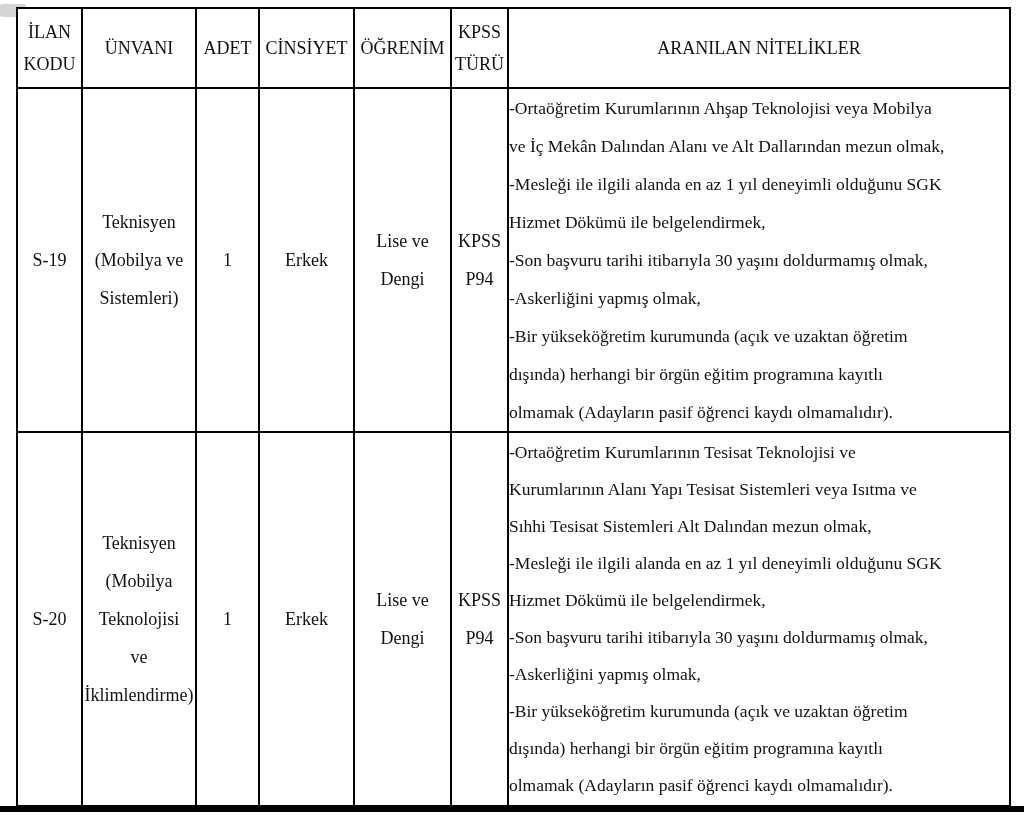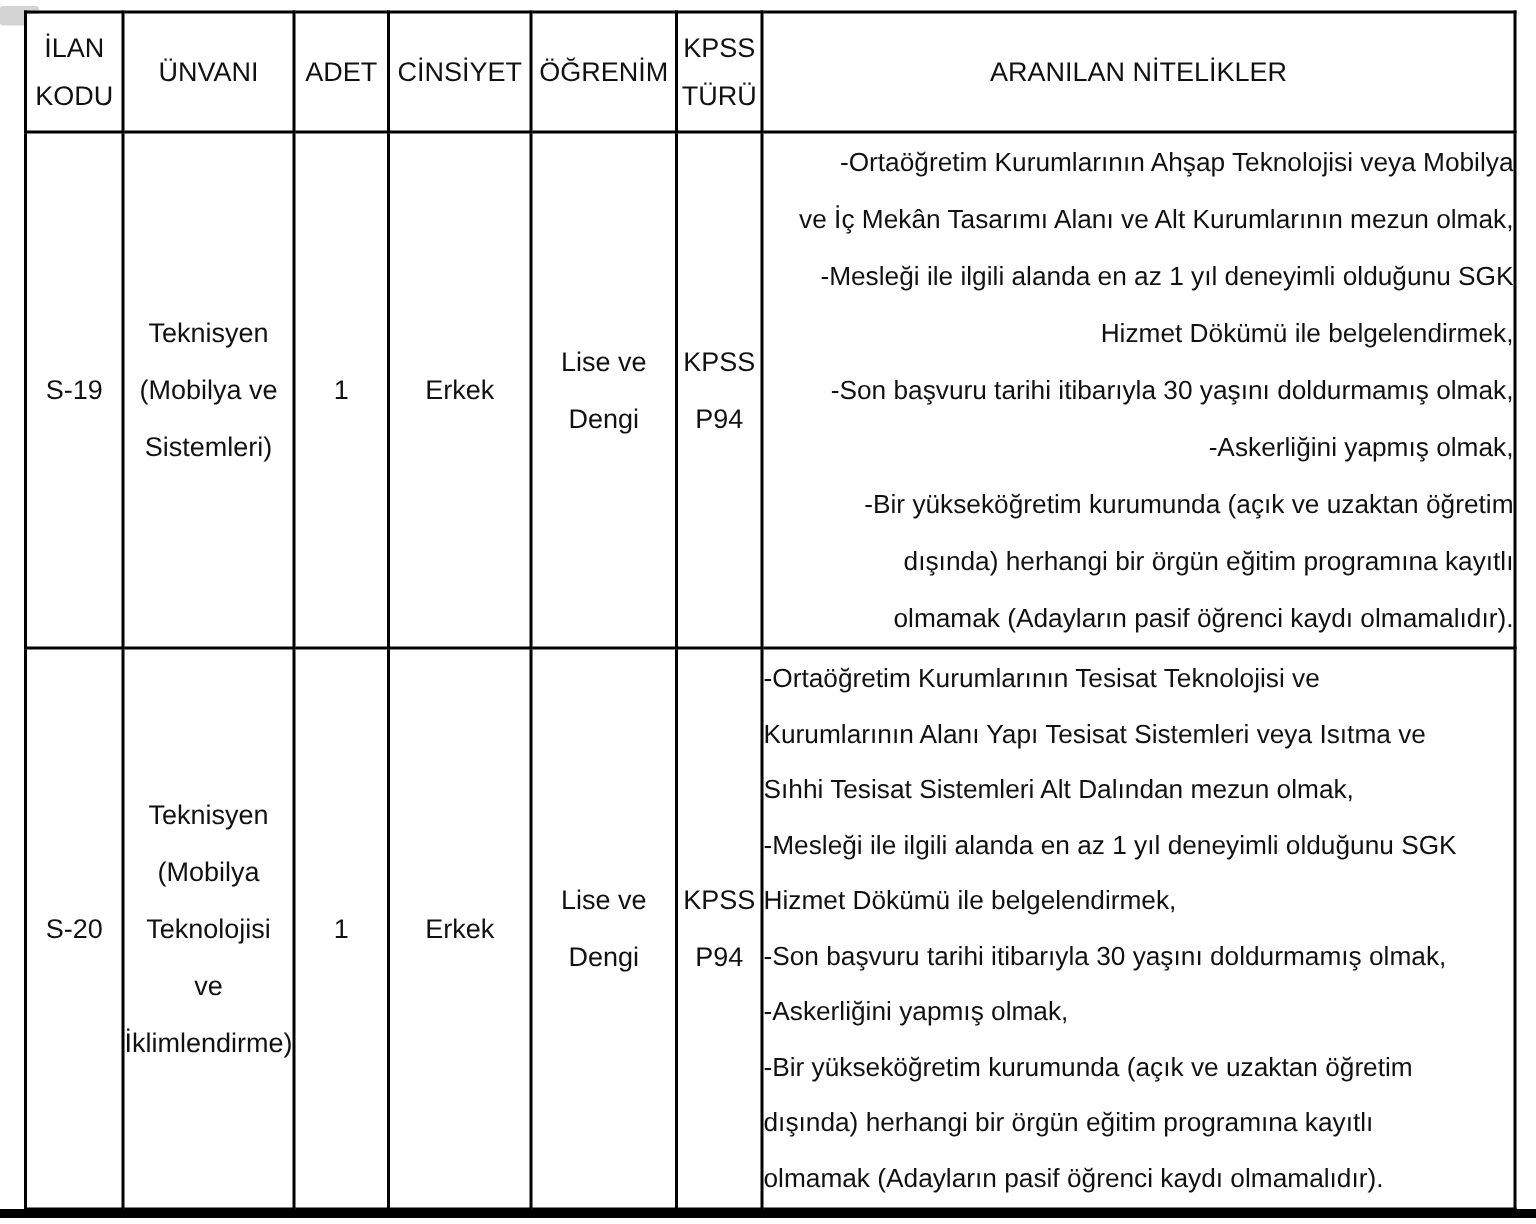--- a/index.html
+++ b/index.html
@@ -5,21 +5,21 @@
   html, body {
     margin: 0;
     padding: 0;
     background: #ffffff;
   }
   #page {
     position: relative;
     width: 1024px;
     height: 816px;
     background: #ffffff;
-    font-family: Liberation Sans, sans-serif;
+    font-family: Liberation Serif, serif;
     color: #111111;
     overflow: hidden;
   }
   #scan-artifact {
     position: absolute;
     left: 0px;
     top: 4px;
     width: 26px;
     height: 13px;
     background: #c9c9c9;
@@ -57,21 +57,21 @@
     font-size: 18px;
     line-height: 38px;
     white-space: nowrap;
   }
   .qcell {
     text-align: left;
     vertical-align: middle;
     font-size: 17.5px;
     padding-left: 2px;
   }
-  tr.row-1 .qcell { line-height: 38px; text-align: right; }
+  tr.row-1 .qcell { line-height: 38px; }
   tr.row-2 .qcell { line-height: 37px; }
   .qcell div { white-space: nowrap; }
   #bottom-rule {
     position: absolute;
     left: 0;
     top: 806px;
     width: 1024px;
     height: 6px;
     background: #000000;
   }
@@ -122,21 +122,21 @@
         <td class="ccell">
             <div>Lise ve</div>
             <div>Dengi</div>
           </td>
         <td class="ccell">
             <div>KPSS</div>
             <div>P94</div>
           </td>
         <td class="qcell">
             <div>-Ortaöğretim Kurumlarının Ahşap Teknolojisi veya Mobilya</div>
-            <div>ve İç Mekân Tasarımı Alanı ve Alt Kurumlarının mezun olmak,</div>
+            <div>ve İç Mekân Dalından Alanı ve Alt Dallarından mezun olmak,</div>
             <div>-Mesleği ile ilgili alanda en az 1 yıl deneyimli olduğunu SGK</div>
             <div>Hizmet Dökümü ile belgelendirmek,</div>
             <div>-Son başvuru tarihi itibarıyla 30 yaşını doldurmamış olmak,</div>
             <div>-Askerliğini yapmış olmak,</div>
             <div>-Bir yükseköğretim kurumunda (açık ve uzaktan öğretim</div>
             <div>dışında) herhangi bir örgün eğitim programına kayıtlı</div>
             <div>olmamak (Adayların pasif öğrenci kaydı olmamalıdır).</div>
           </td>
       </tr>
       <tr class="row-2">

